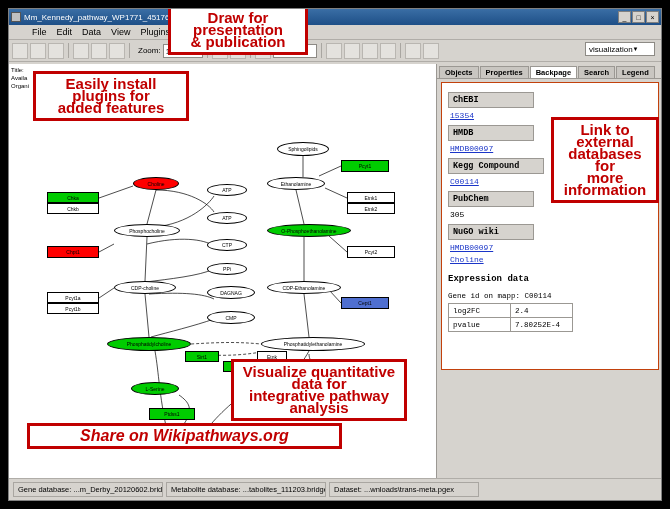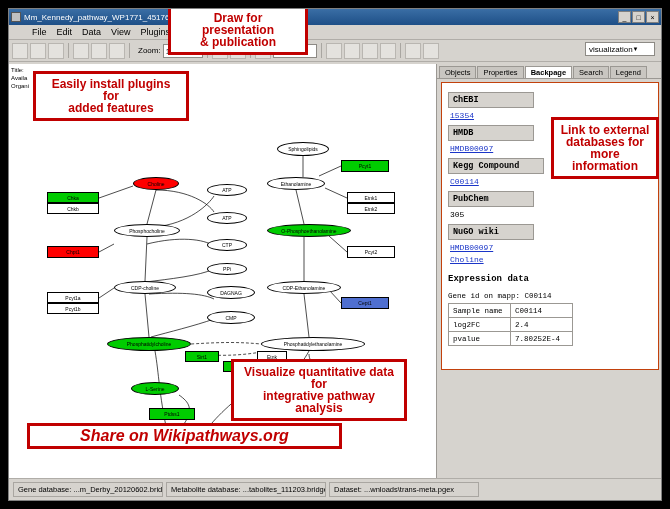--- a/index.html
+++ b/index.html
@@ -115,20 +115,21 @@
     align-items: flex-end;
     padding-left: 2px;
     border-bottom: 1px solid #9b9893;
   }
   .tab {
     padding: 1px 5px;
     border: 1px solid #9b9893;
     border-bottom: none;
     background: #c9c6c1;
     margin-right: 1px;
+    font-weight: bold;
   }
   .tab.active { background: #fff; font-weight: bold; }
   .panel-body {
     position: absolute; left: 4px; top: 18px;
     width: 218px; height: 288px;
     background: #fff;
     border: 1px solid #c2410c;
     overflow: hidden;
     font-size: 8px;
     padding: 4px 6px;
@@ -184,21 +185,21 @@
     overflow: hidden;
   }
   
   .anno {
     position: absolute;
     background: #fff;
     border: 3px solid #c00000;
     color: #c00000;
     font-weight: bold;
     text-align: center;
-    font-size: 12px;
+    font-size: 15px;
     line-height: 12px;
     padding: 4px 6px;
     z-index: 50;
   }
   .anno.big { font-size: 16px; font-style: italic; }
   .node {
     position: absolute;
     border: 1px solid #000;
     font-size: 5px;
     display: flex; align-items: center; justify-content: center;
@@ -382,24 +383,20 @@
         <a class="dblink" href="#">HMDB00097</a>
 
         <a class="dblink" href="#">Choline</a>
 
         <div class="exprhead">Expression data</div>
         <div class="geneid">Gene id on mapp: C00114</div>
 
         <table class="expr">
           <tbody>
             <tr>
-              <td>Sample name</td>
-              <td>C00114</td>
-            </tr>
-            <tr>
               <td>log2FC</td>
               <td>2.4</td>
             </tr>
             <tr>
               <td>pvalue</td>
               <td>7.80252E-4</td>
             </tr>
           </tbody>
         </table>
       </div>

